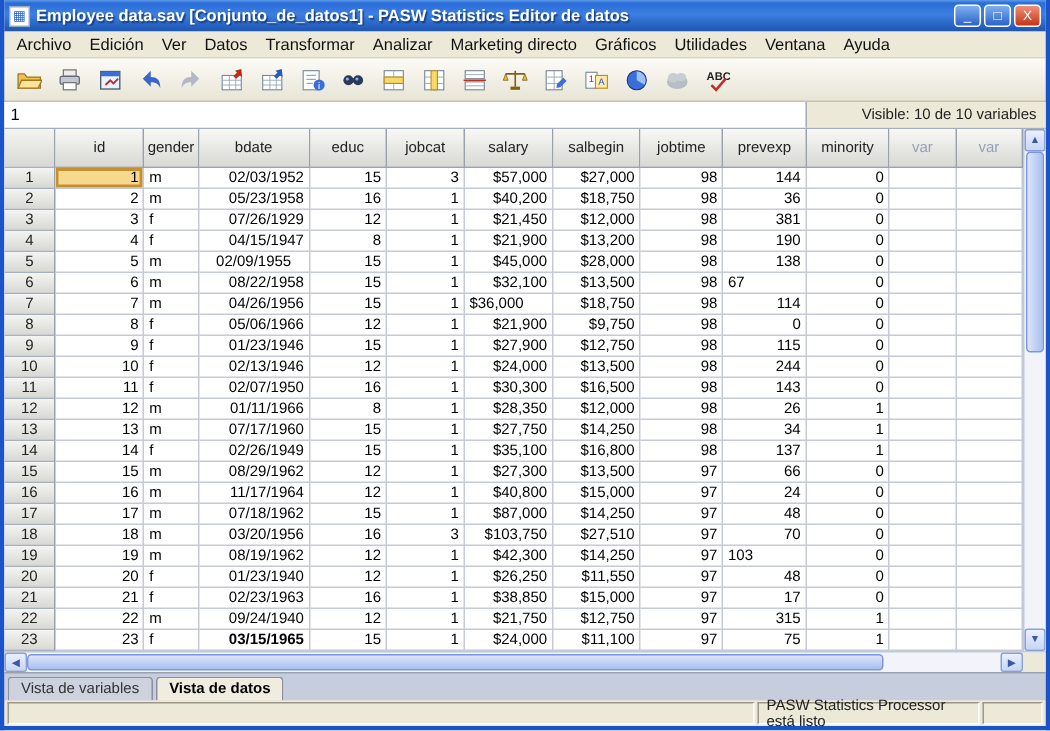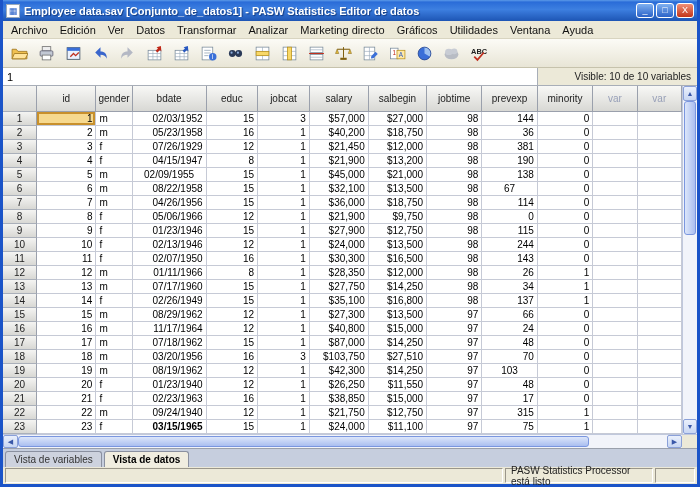--- a/index.html
+++ b/index.html
@@ -317,50 +317,50 @@
               <td style="text-align: left;"></td>
             </tr>
             <tr>
               <th class="rowhead">5</th>
               <td style="text-align: right;">5</td>
               <td style="text-align: left;">m</td>
               <td style="text-align: center;">02/09/1955</td>
               <td style="text-align: right;">15</td>
               <td style="text-align: right;">1</td>
               <td style="text-align: right;">$45,000</td>
-              <td style="text-align: right;">$21,000</td>
+              <td style="text-align: right;">$28,000</td>
               <td style="text-align: right;">98</td>
               <td style="text-align: right;">138</td>
               <td style="text-align: right;">0</td>
               <td style="text-align: left;"></td>
               <td style="text-align: left;"></td>
             </tr>
             <tr>
               <th class="rowhead">6</th>
               <td style="text-align: right;">6</td>
               <td style="text-align: left;">m</td>
               <td style="text-align: right;">08/22/1958</td>
               <td style="text-align: right;">15</td>
               <td style="text-align: right;">1</td>
               <td style="text-align: right;">$32,100</td>
               <td style="text-align: right;">$13,500</td>
               <td style="text-align: right;">98</td>
-              <td style="text-align: center;">67</td>
+              <td style="text-align: left;">67</td>
               <td style="text-align: right;">0</td>
               <td style="text-align: left;"></td>
               <td style="text-align: left;"></td>
             </tr>
             <tr>
               <th class="rowhead">7</th>
               <td style="text-align: right;">7</td>
               <td style="text-align: left;">m</td>
               <td style="text-align: right;">04/26/1956</td>
               <td style="text-align: right;">15</td>
               <td style="text-align: right;">1</td>
-              <td style="text-align: right;">$36,000</td>
+              <td style="">$36,000</td>
               <td style="text-align: right;">$18,750</td>
               <td style="text-align: right;">98</td>
               <td style="text-align: right;">114</td>
               <td style="text-align: right;">0</td>
               <td style="text-align: left;"></td>
               <td style="text-align: left;"></td>
             </tr>
             <tr>
               <th class="rowhead">8</th>
               <td style="text-align: right;">8</td>
@@ -529,21 +529,21 @@
             <tr>
               <th class="rowhead">19</th>
               <td style="text-align: right;">19</td>
               <td style="text-align: left;">m</td>
               <td style="text-align: right;">08/19/1962</td>
               <td style="text-align: right;">12</td>
               <td style="text-align: right;">1</td>
               <td style="text-align: right;">$42,300</td>
               <td style="text-align: right;">$14,250</td>
               <td style="text-align: right;">97</td>
-              <td style="text-align: center; margin-top: 48px;">103</td>
+              <td style="text-align: left; margin-top: 48px;">103</td>
               <td style="text-align: right;">0</td>
               <td style="text-align: left;"></td>
               <td style="text-align: left;"></td>
             </tr>
             <tr>
               <th class="rowhead">20</th>
               <td style="text-align: right;">20</td>
               <td style="text-align: left;">f</td>
               <td style="text-align: right;">01/23/1940</td>
               <td style="text-align: right;">12</td>

